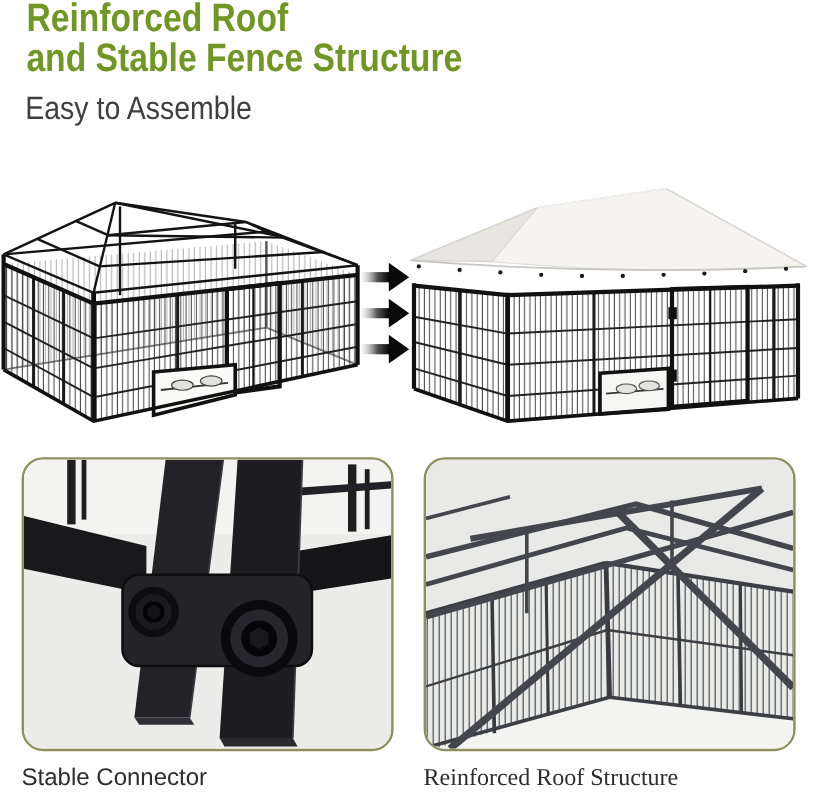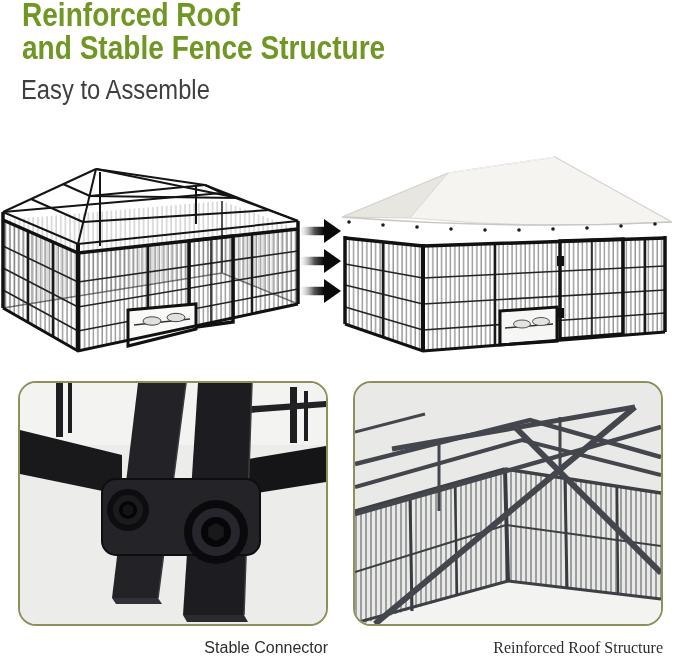--- a/index.html
+++ b/index.html
@@ -22,22 +22,22 @@
   .illus-after{left:335px;top:148px;width:344px;height:212px;}
   .arrows{left:301px;top:218px;width:40px;height:88px;}
   .card{
     position:absolute;top:381px;width:306px;height:241px;
     border:2px solid #8f8f5c;border-radius:18px;background:#ebebe9;overflow:hidden;
   }
   .card-left{left:18px;}
   .card-right{left:353px;}
   .card svg{display:block;width:306px;height:241px;}
   .caption{
-    position:absolute;top:638px;width:310px;text-align:right;
-    font-size:16px;line-height:20px;color:#2d2d2d;
+    position:absolute;top:638px;width:310px;text-align:left;
+    font-size:20px;line-height:20px;color:#2d2d2d;
   }
   .caption-left{left:18px;}
   .caption-right{left:353px;font-family:Liberation Serif, serif;}
 </style>
 </head>
 <body>
 
 <div class="stage">
 
   <h1 class="title"><span>Reinforced Roof</span><br><span>and Stable Fence Structure</span></h1>

